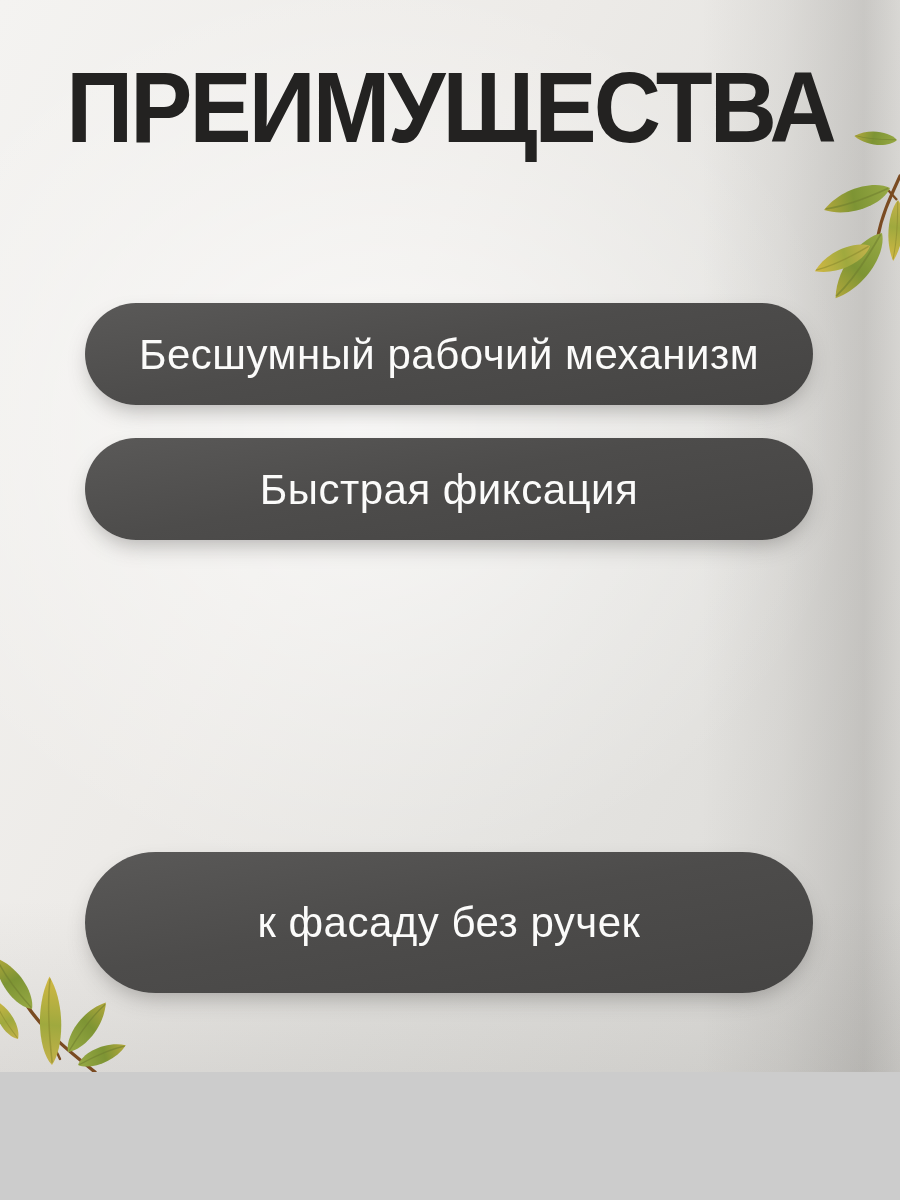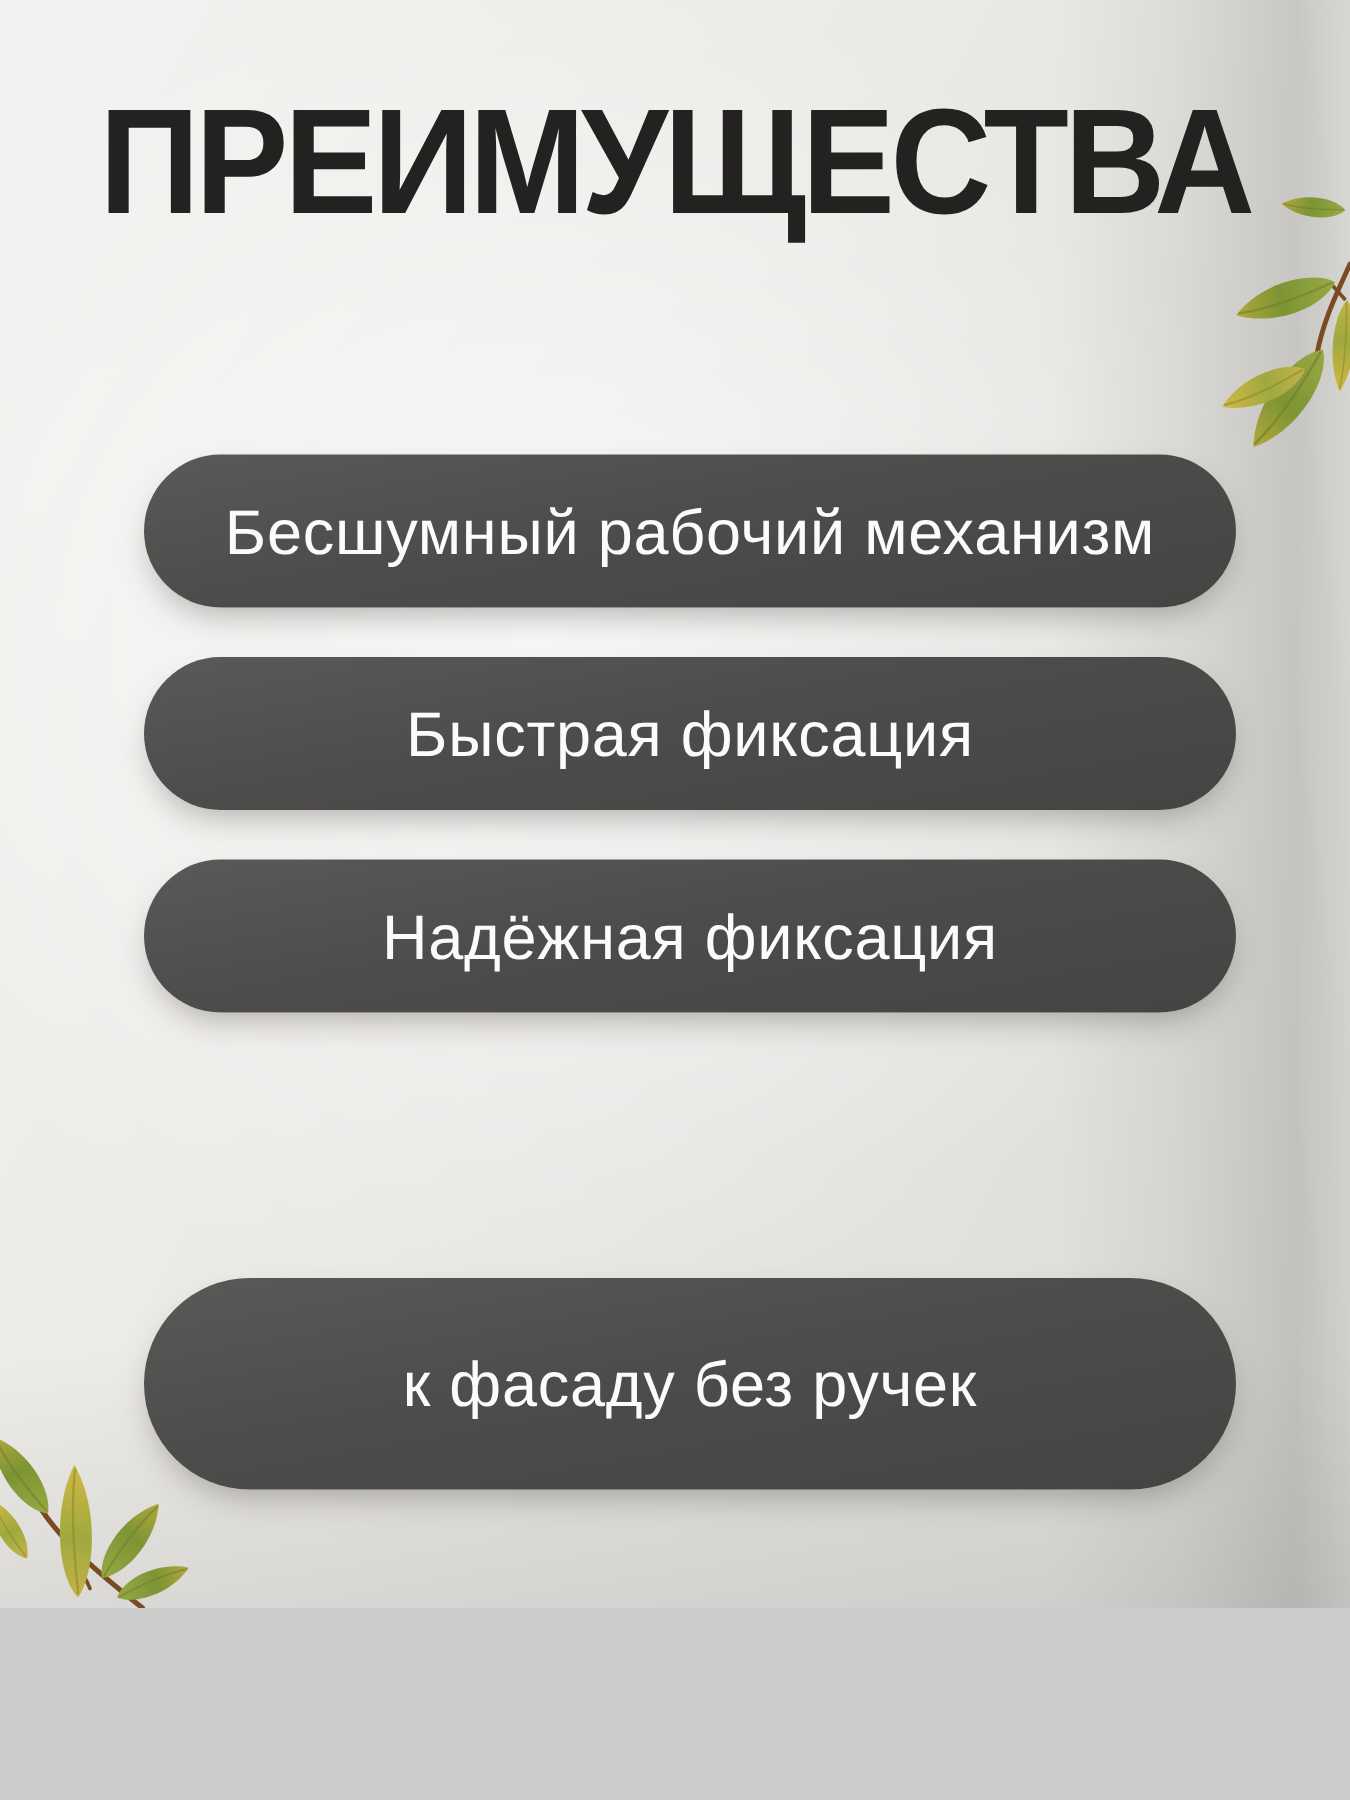--- a/index.html
+++ b/index.html
@@ -24,21 +24,21 @@
     font-size: 97px;
     font-weight: bold;
     letter-spacing: -3px;
     color: #232221;
     transform: scale(0.96, 1.03);
     transform-origin: 50% 50%;
     white-space: nowrap;
   }
   .pill {
     position: absolute;
-    left: 96px;
+    left: 85px;
     width: 728px;
     height: 102px;
     border-radius: 51px;
     background: linear-gradient(170deg, #5a5958 0%, #4d4c4b 45%, #454443 100%);
     box-shadow: 0 10px 22px -6px rgba(70,68,64,0.40);
     display: flex;
     flex-direction: column;
     align-items: center;
     justify-content: center;
     color: #fbfbfa;
@@ -75,23 +75,20 @@
   <div class="page-title">ПРЕИМУЩЕСТВА</div>
 
   <div class="pill p1">
     <span>Бесшумный рабочий механизм</span>
   </div>
 
   <div class="pill p2">
     <span>Быстрая фиксация</span>
   </div>
 
-  <div class="pill p3">
-    <span>Надёжная фиксация</span>
-  </div>
 
 
   <div class="pill p5">
     <span>к фасаду без ручек</span>
   </div>
 
   <svg class="leaves-tr" viewBox="0 0 130 190" xmlns="http://www.w3.org/2000/svg">
     <defs>
       <linearGradient id="lgGreen" x1="0" y1="0" x2="1" y2="0">
         <stop offset="0" stop-color="#97a944"></stop>

